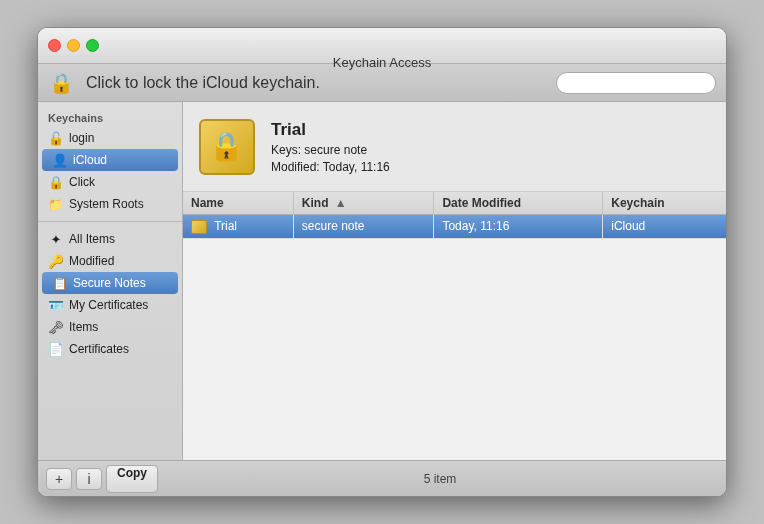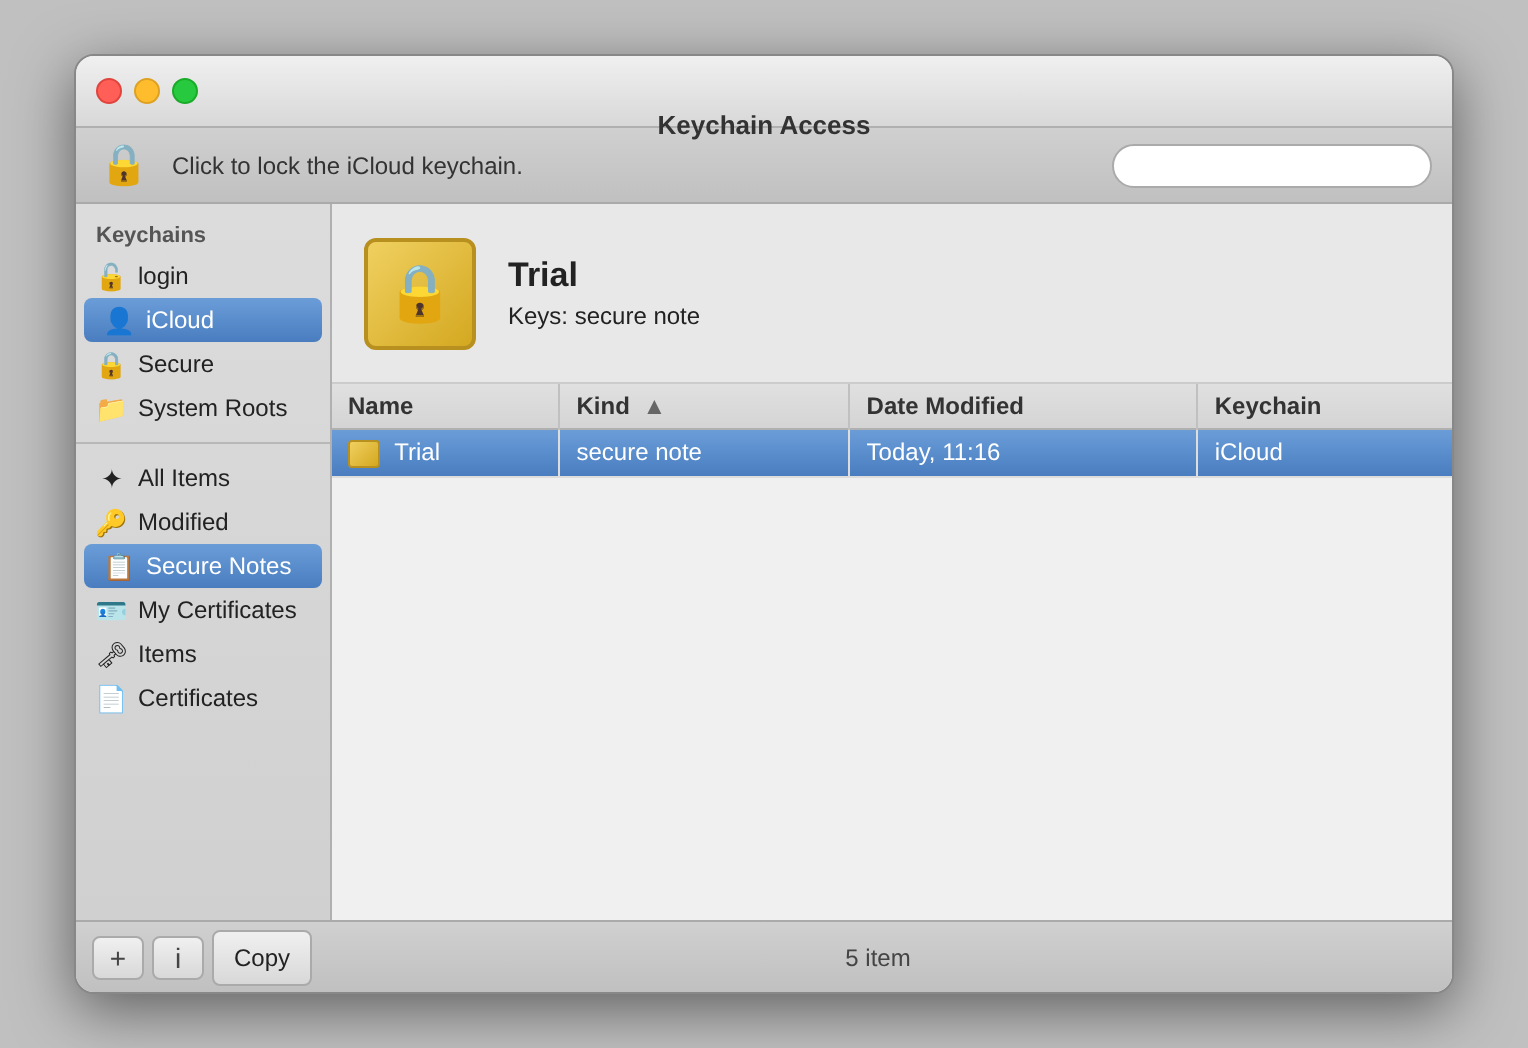--- a/index.html
+++ b/index.html
@@ -44,21 +44,21 @@
       cursor: pointer;
     }
     .tl-close { background: #ff5f56; border: 1px solid #e0443e; }
     .tl-minimize { background: #ffbd2e; border: 1px solid #dea123; }
     .tl-maximize { background: #27c93f; border: 1px solid #1aab29; }
     .titlebar-title {
       position: absolute;
       left: 50%;
       transform: translateX(-50%);
       font-size: 13px;
-      font-weight: 700;
+      font-weight: 400;
       color: #333;
       margin-top: 33px;
     }
     
     .lockbar {
       height: 38px;
       background: linear-gradient(to bottom, #d0d0d0, #c0c0c0);
       border-bottom: 1px solid #aaa;
       display: flex;
       align-items: center;
@@ -67,21 +67,21 @@
     }
     .lock-icon {
       width: 28px;
       height: 28px;
       display: flex;
       align-items: center;
       justify-content: center;
       font-size: 20px;
     }
     .lock-text {
-      font-size: 12px;
+      font-size: 16px;
       color: #333;
       flex: 1;
     }
     .search-box {
       width: 160px;
       height: 22px;
       background: white;
       border: 1px solid #aaa;
       border-radius: 11px;
       padding: 0 8px 0 24px;
@@ -103,21 +103,21 @@
       pointer-events: none;
     }
     
     .content {
       display: flex;
       flex: 1;
       overflow: hidden;
     }
     
     .sidebar {
-      width: 128px;
+      width: 145px;
       background: linear-gradient(to bottom, #dcdcdc, #d0d0d0);
       border-right: 1px solid #b0b0b0;
       padding-top: 4px;
       flex-shrink: 0;
     }
     .sidebar-section-label {
       font-size: 11px;
       font-weight: 700;
       color: #555;
       padding: 6px 10px 3px;
@@ -275,25 +275,26 @@
       font-size: 14px;
       color: #444;
     }
     .copy-btn {
       height: 28px;
       padding: 0 10px;
       background: linear-gradient(to bottom, #f0f0f0, #d8d8d8);
       border: 1px solid #aaa;
       border-radius: 4px;
       display: flex;
-      align-items: center;
+      align-items: flex-start;
       justify-content: center;
       cursor: pointer;
       font-size: 12px;
       color: #222;
+      font-weight: bold;
     }
     .item-count {
       flex: 1;
       text-align: center;
       font-size: 12px;
       color: #444;
     }
   </style>
 </head>
 <body>
@@ -326,21 +327,21 @@
       <div class="sidebar-item">
         <span class="sidebar-item-icon">🔓</span>
         <span>login</span>
       </div>
       <div class="sidebar-item active">
         <span class="sidebar-item-icon">👤</span>
         <span>iCloud</span>
       </div>
       <div class="sidebar-item">
         <span class="sidebar-item-icon">🔒</span>
-        <span>Secure</span>
+        <span>Click</span>
       </div>
       <div class="sidebar-item">
         <span class="sidebar-item-icon">📁</span>
         <span>System Roots</span>
       </div>
 
       <div class="divider-line"></div>
 
 
       <div class="sidebar-item">
@@ -371,20 +372,24 @@
 
     <div class="detail">
 
       <div class="detail-header">
         <div class="secure-note-icon">🔒</div>
         <div class="detail-info">
           <div class="detail-name">Trial</div>
           <div class="detail-meta">
             <span>Keys:</span>
             <span>secure note</span>
+          </div>
+          <div class="detail-meta">
+            <span>Modified:</span>
+            <span>Today, 11:16</span>
           </div>
         </div>
       </div>
 
       <div class="table-container">
         <table>
           <thead>
             <tr>
               <th>
                 <span>Name</span>

